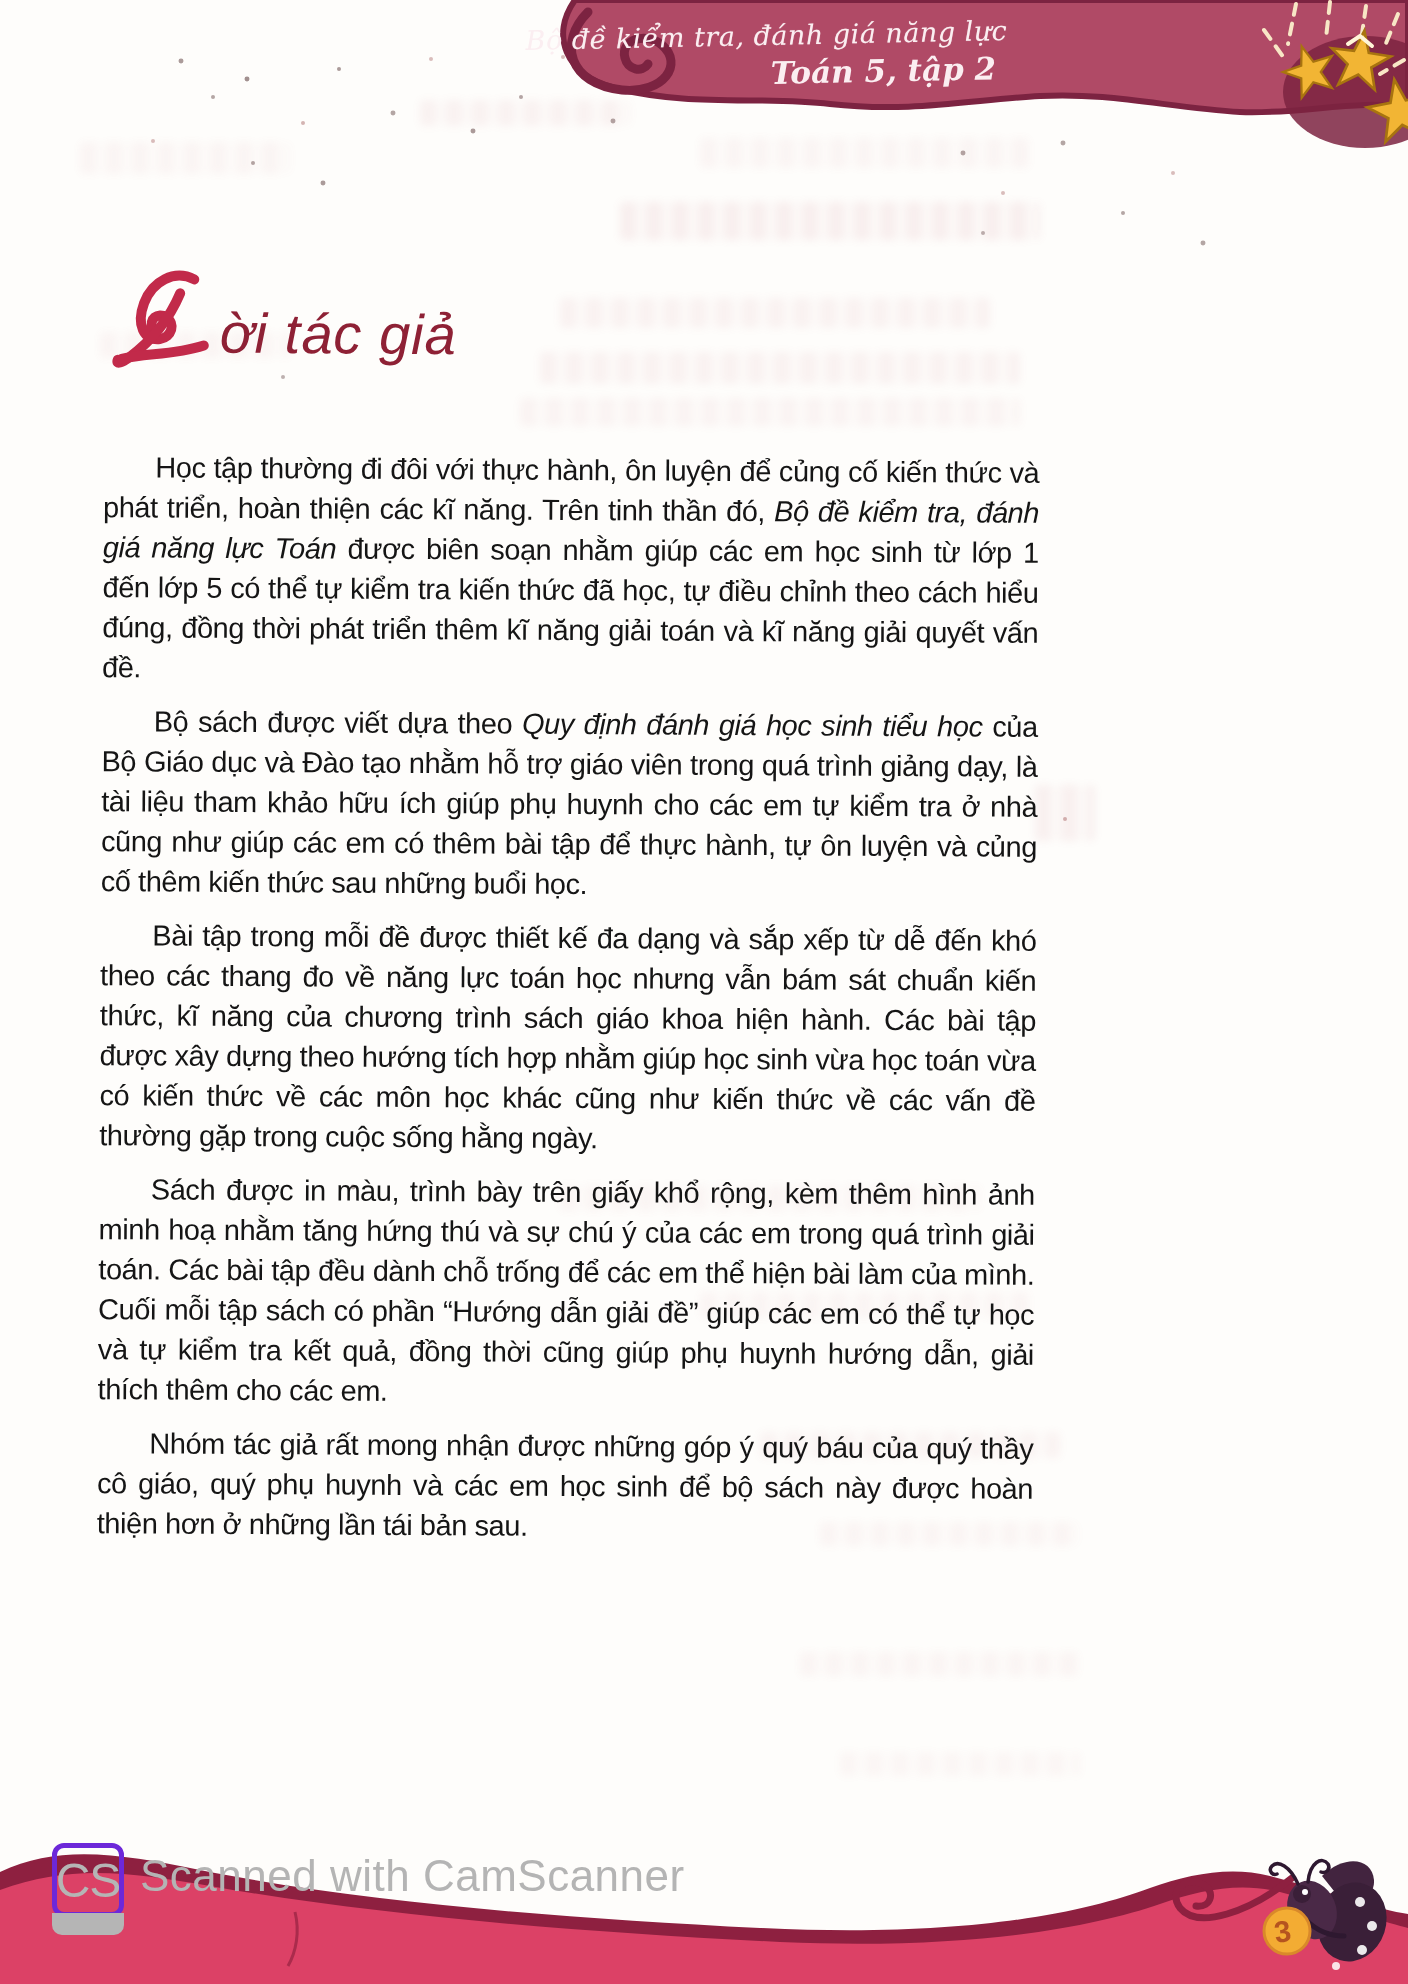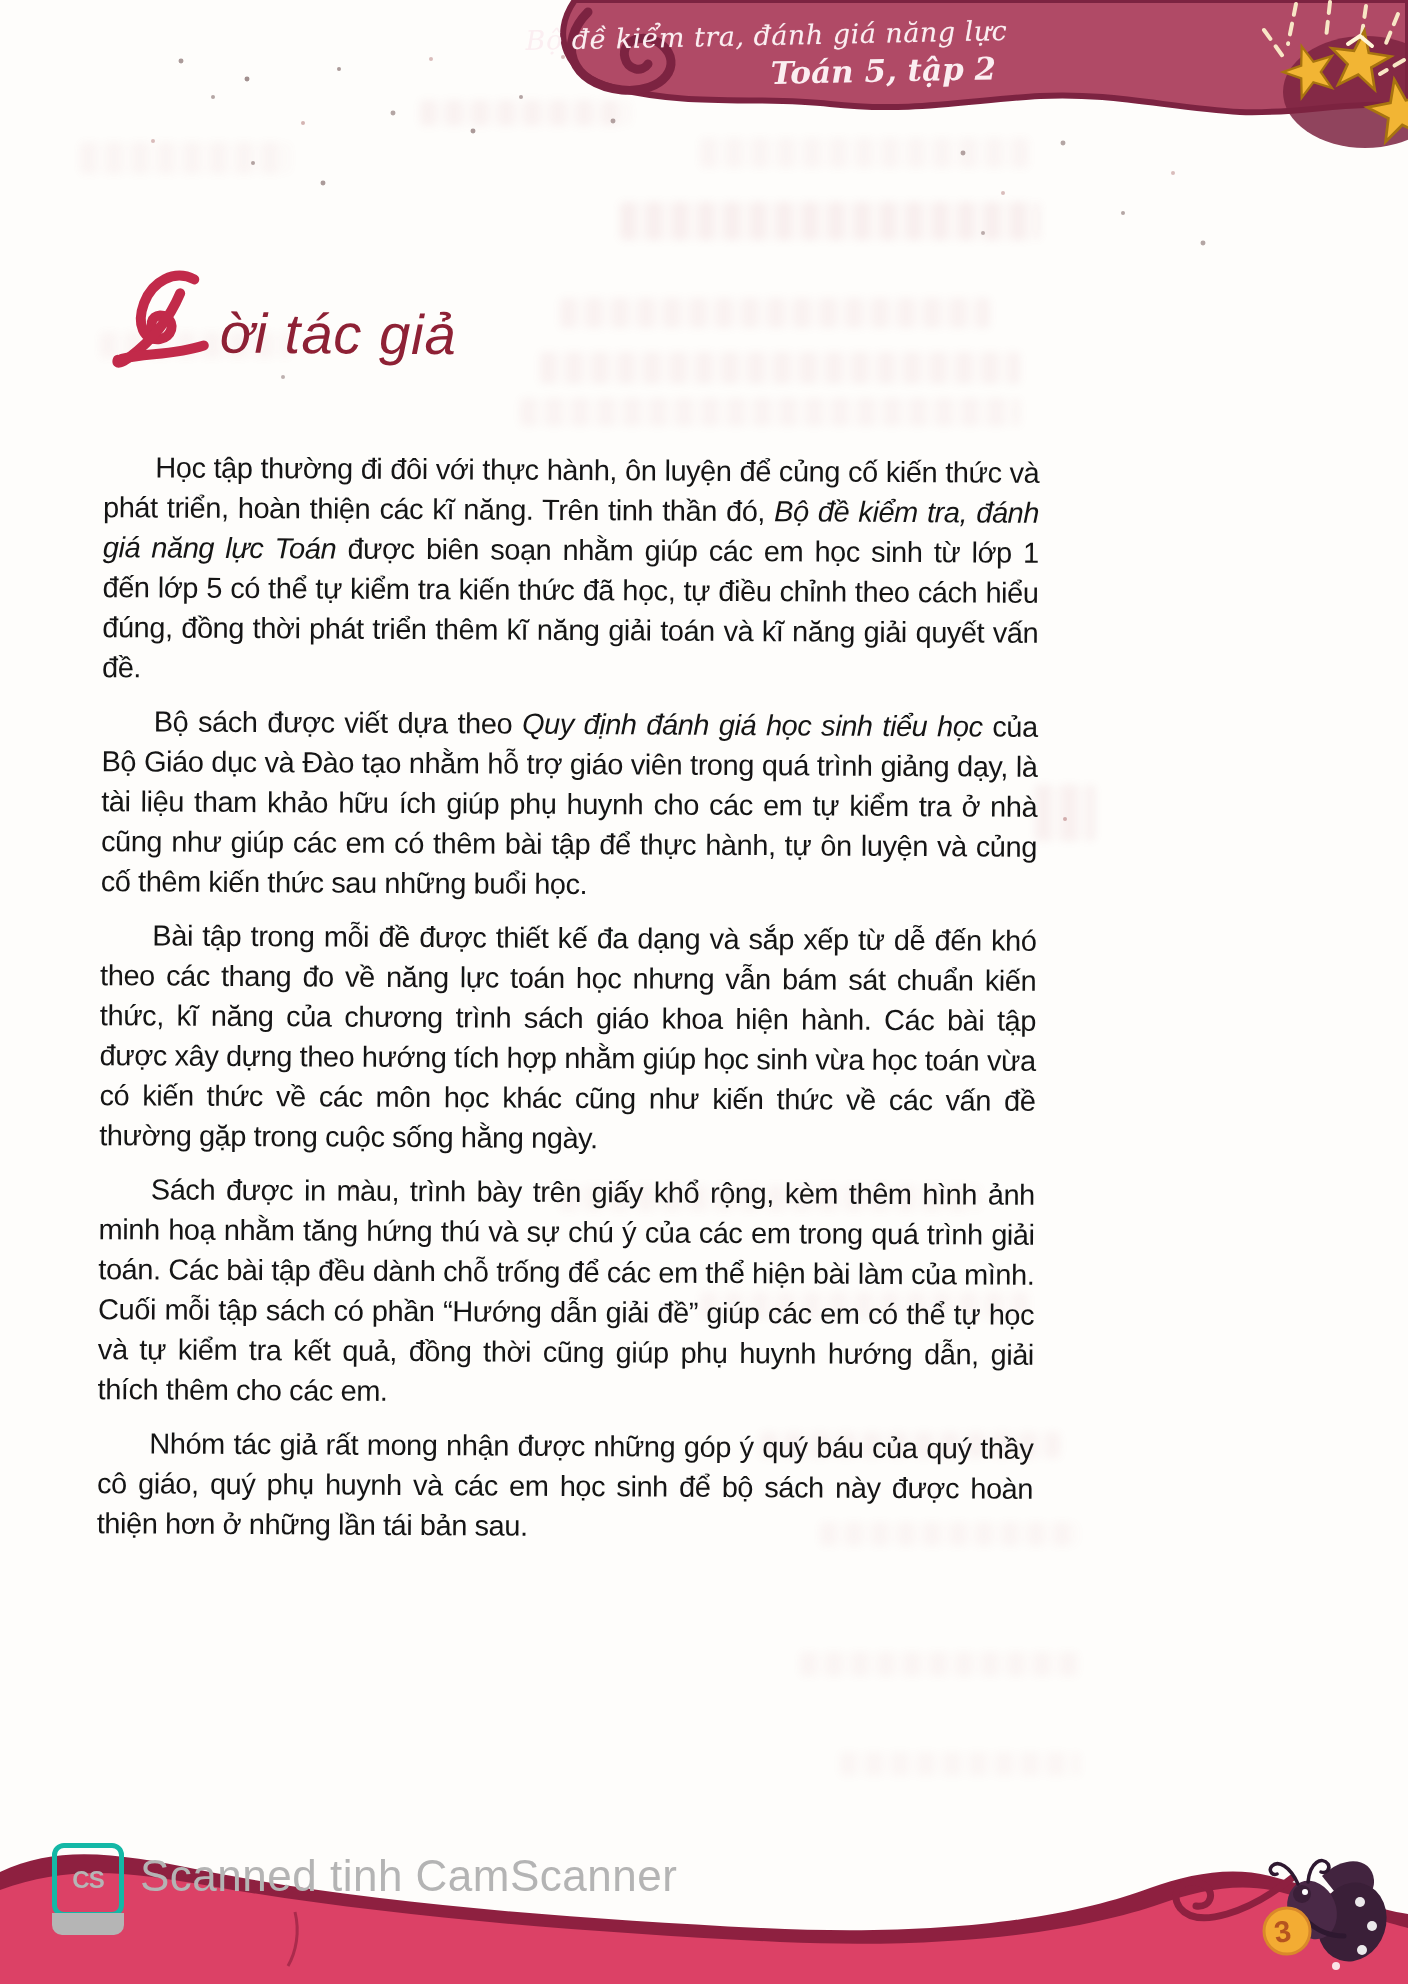--- a/index.html
+++ b/index.html
@@ -43,23 +43,23 @@
   .signature{
     position:absolute;left:100px;top:1398px;width:922px;text-align:right;z-index:2;
     font-size:29px;font-weight:bold;color:#111;letter-spacing:.5px;
   }
   
   .footer-svg{position:absolute;bottom:0;left:0;z-index:2;}
   
   .watermark{position:absolute;left:52px;top:1843px;display:flex;align-items:flex-start;z-index:5;}
   .cs-badge-wrap{display:flex;flex-direction:column;align-items:center;margin-right:16px;}
   .cs-badge{
-    width:62px;height:64px;border:5px solid #14b8a6;border-radius:12px;
+    width:62px;height:64px;border:5px solid #6d28d9;border-radius:12px;
     display:flex;align-items:center;justify-content:center;
-    font-size:24px;font-weight:bold;color:#b5b5b5;letter-spacing:-1px;background:transparent;
+    font-size:48px;font-weight:normal;color:#b5b5b5;letter-spacing:-1px;background:transparent;
   }
   .cs-tab{width:72px;height:22px;background:#b5b5b5;border-radius:0 0 10px 10px;margin-top:-4px;}
   .wm-text{font-size:44px;color:#b4b4b4;margin-top:8px;letter-spacing:.5px;}
 </style>
 </head>
 <body>
 
 <div class="page">
 
   <div class="ghost" style="left:420px;top:100px;width:210px;height:26px;"></div>
@@ -166,16 +166,16 @@
       <circle cx="1287" cy="117" r="23" fill="#f3ac33" stroke="#d9892a" stroke-width="3"></circle>
       <text x="1283" y="128" font-size="30" font-weight="bold" fill="#b5541f" font-family="Liberation Sans, sans-serif" text-anchor="middle" transform="rotate(-8 1283 120)">3</text>
     </g>
   </svg>
 
   <div class="watermark">
     <div class="cs-badge-wrap">
       <div class="cs-badge">CS</div>
       <div class="cs-tab"></div>
     </div>
-    <div class="wm-text">Scanned tinh CamScanner</div>
+    <div class="wm-text">Scanned with CamScanner</div>
   </div>
 
 </div>
 
 </body></html>

